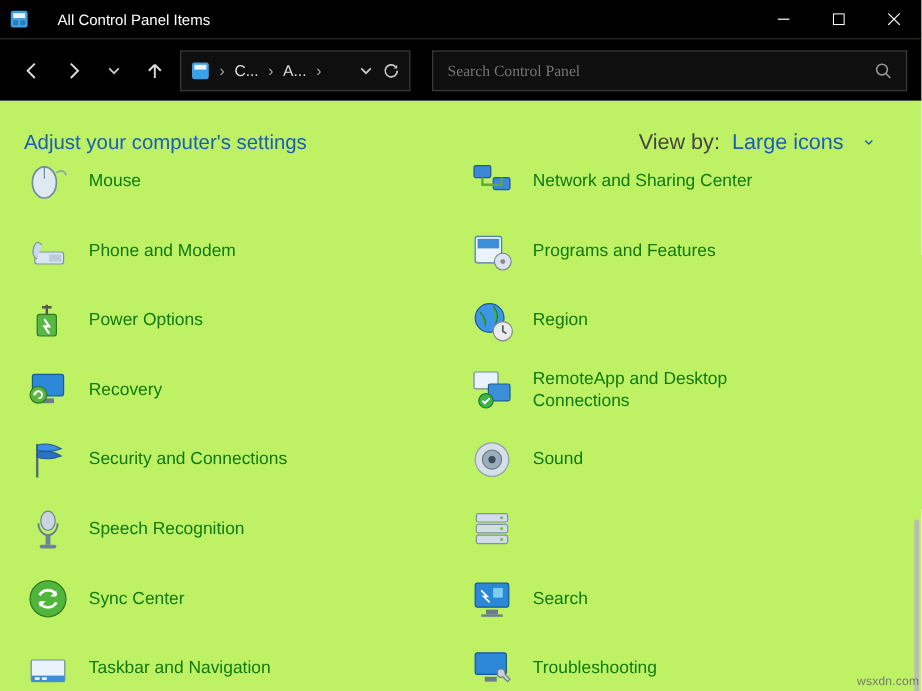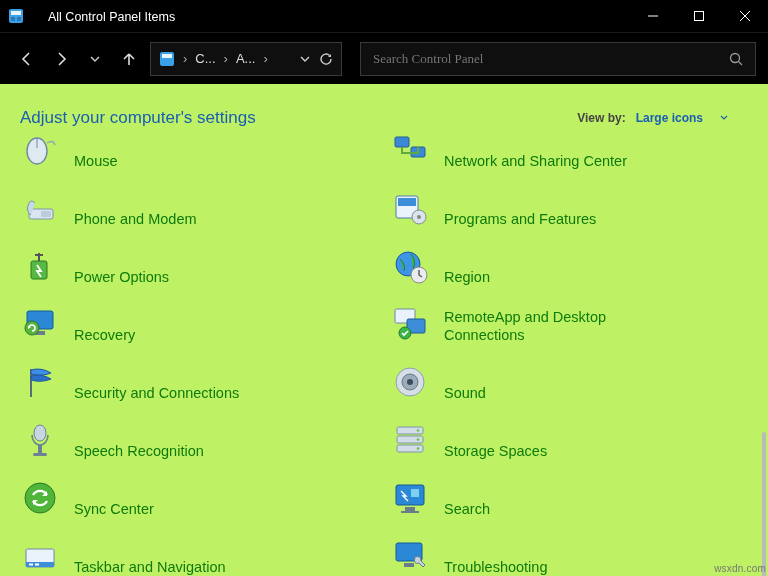--- a/index.html
+++ b/index.html
@@ -18,27 +18,27 @@
   .address .crumb { color:#ddd; white-space:nowrap; overflow:hidden; text-overflow:ellipsis; max-width:30px; }
   .address .chev { color:#aaa; padding:0 2px; }
   .address-right { display:flex; align-items:center; gap:8px; margin-left:auto; }
   .searchbox { flex:1; height:34px; background:#0f0f0f; border:1px solid #3a3a3a; display:flex; align-items:center; padding:0 12px; color:#888; font-size:13px; margin-left:12px; }
   .searchbox input { flex:1; background:transparent; border:none; outline:none; color:#ddd; font-size:13px;font-family:Liberation Serif, serif; }
   .searchbox .sicon { color:#888; }
 
   .body { height:calc(576px - 32px - 52px); background:#bef264; position:relative; display:flex; flex-direction:column; }
   .topbar { display:flex; align-items:center; justify-content:space-between; padding:24px 40px 4px 20px; }
   .adjust { color:#1a5fb4; font-size:17px; }
-  .viewby { display:flex; align-items:center; gap:10px; font-size:12px;font-weight:bold; }
+  .viewby { display:flex; align-items:center; gap:10px; font-size:18px; }
   .viewby .lbl { color:#444; }
   .viewby .sel { color:#1a5fb4; display:flex; align-items:center; gap:17px; }
 
   .grid-wrap { flex:1; overflow:hidden; padding:10px 14px 0 14px; position:relative; }
   .grid { display:grid; grid-template-columns: 1fr 1fr; column-gap:0; row-gap:14px; }
-  .item { display:flex; align-items:flex-end; gap:14px; padding:2px 6px; }
+  .item { display:flex; align-items:center; gap:14px; padding:2px 6px; }
   .item .ico { width:40px; height:40px; display:flex; align-items:center; justify-content:center; flex-shrink:0; }
   .item .txt { color:#0e7a0d; font-size:14.5px; line-height:1.25; max-width:210px; }
   .item.clipped { margin-top:-14px; }
 
   .scrollbar { position:absolute; right:2px; top:300px; width:4px; height:170px; background:#bbb; border-radius:2px; }
 
   .watermark { position:absolute; right:2px; bottom:2px; font-size:10px; color:#777; letter-spacing:.2px; }
 
   
   svg { display:block; }
@@ -281,21 +281,20 @@
         <span class="ico">
           <svg width="38" height="38" viewBox="0 0 38 38">
               <rect x="6" y="6" width="26" height="7" rx="1.5" fill="#d2dde7" stroke="#7d94a8"></rect>
               <rect x="6" y="15" width="26" height="7" rx="1.5" fill="#d2dde7" stroke="#7d94a8"></rect>
               <rect x="6" y="24" width="26" height="7" rx="1.5" fill="#d2dde7" stroke="#7d94a8"></rect>
               <circle cx="27" cy="9.5" r="1.3" fill="#6cc24a"></circle>
               <circle cx="27" cy="18.5" r="1.3" fill="#6cc24a"></circle>
               <circle cx="27" cy="27.5" r="1.3" fill="#6cc24a"></circle>
             </svg>
         </span>
-        <span class="txt">Storage Spaces</span>
       </div>
 
       <div class="item">
         <span class="ico">
           <svg width="38" height="38" viewBox="0 0 38 38">
               <circle cx="19" cy="19" r="15" fill="#4fb63a" stroke="#2d7a22"></circle>
               <path d="M12 16 A8 8 0 0 1 26 16" stroke="#fff" stroke-width="2.4" fill="none"></path>
               <path d="M26 22 A8 8 0 0 1 12 22" stroke="#fff" stroke-width="2.4" fill="none"></path>
               <path d="M26 12 L26 17 L21 17 Z" fill="#fff"></path>
               <path d="M12 26 L12 21 L17 21 Z" fill="#fff"></path>

